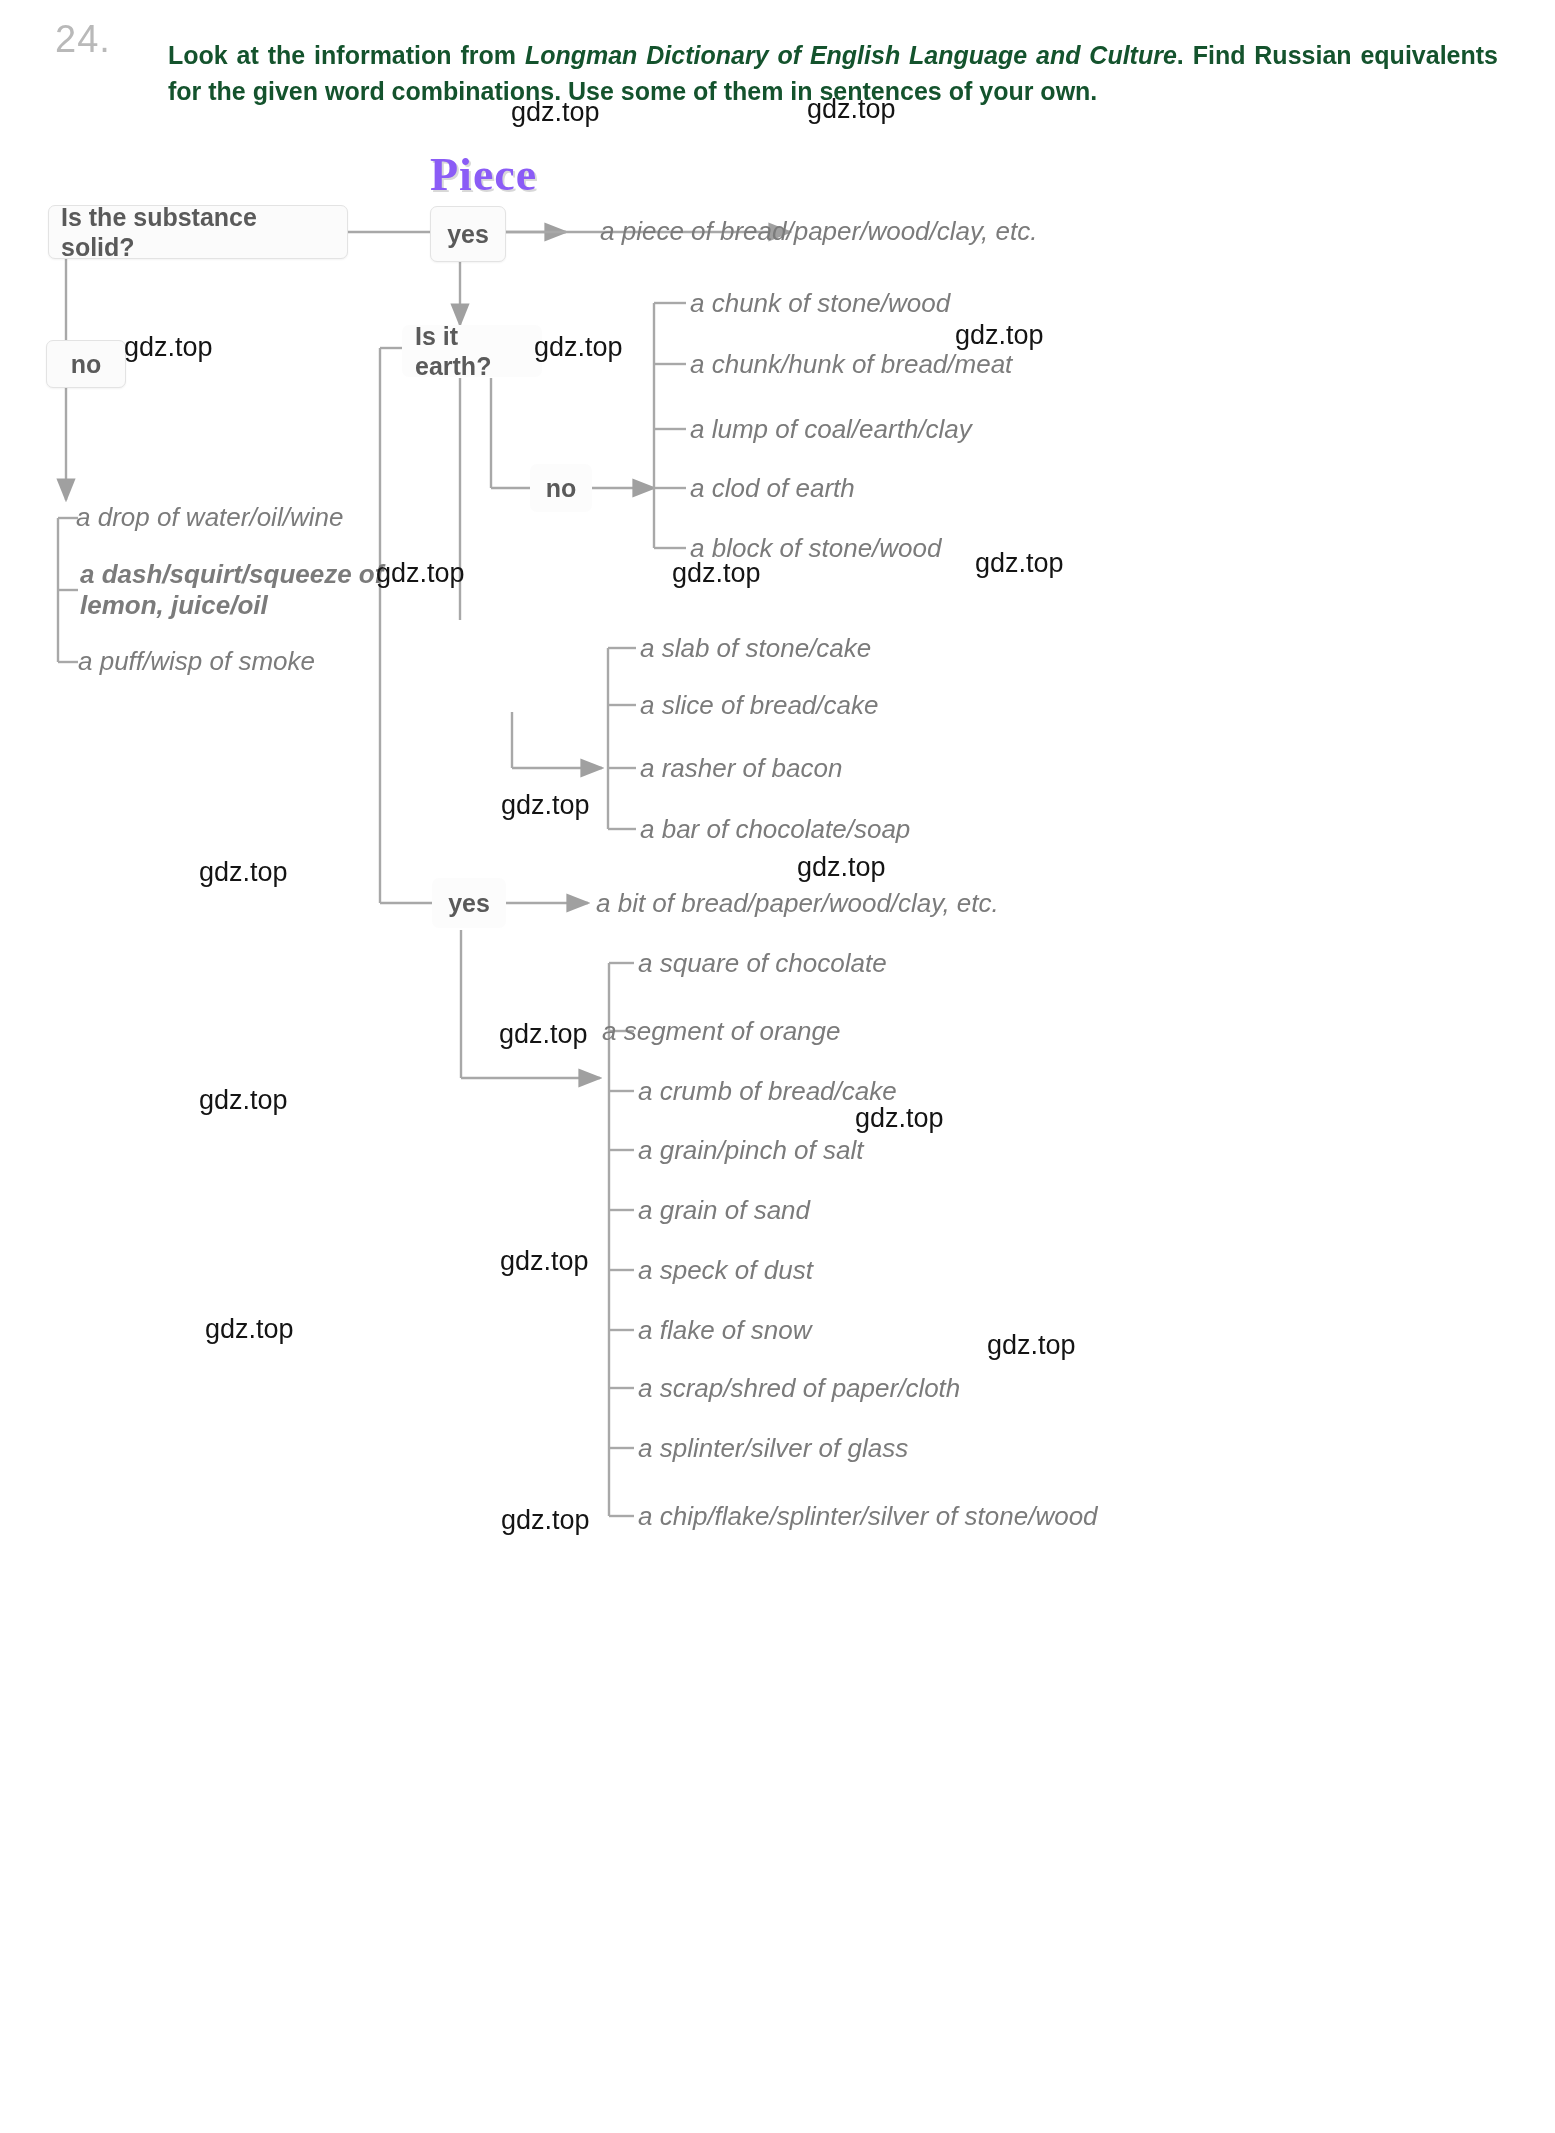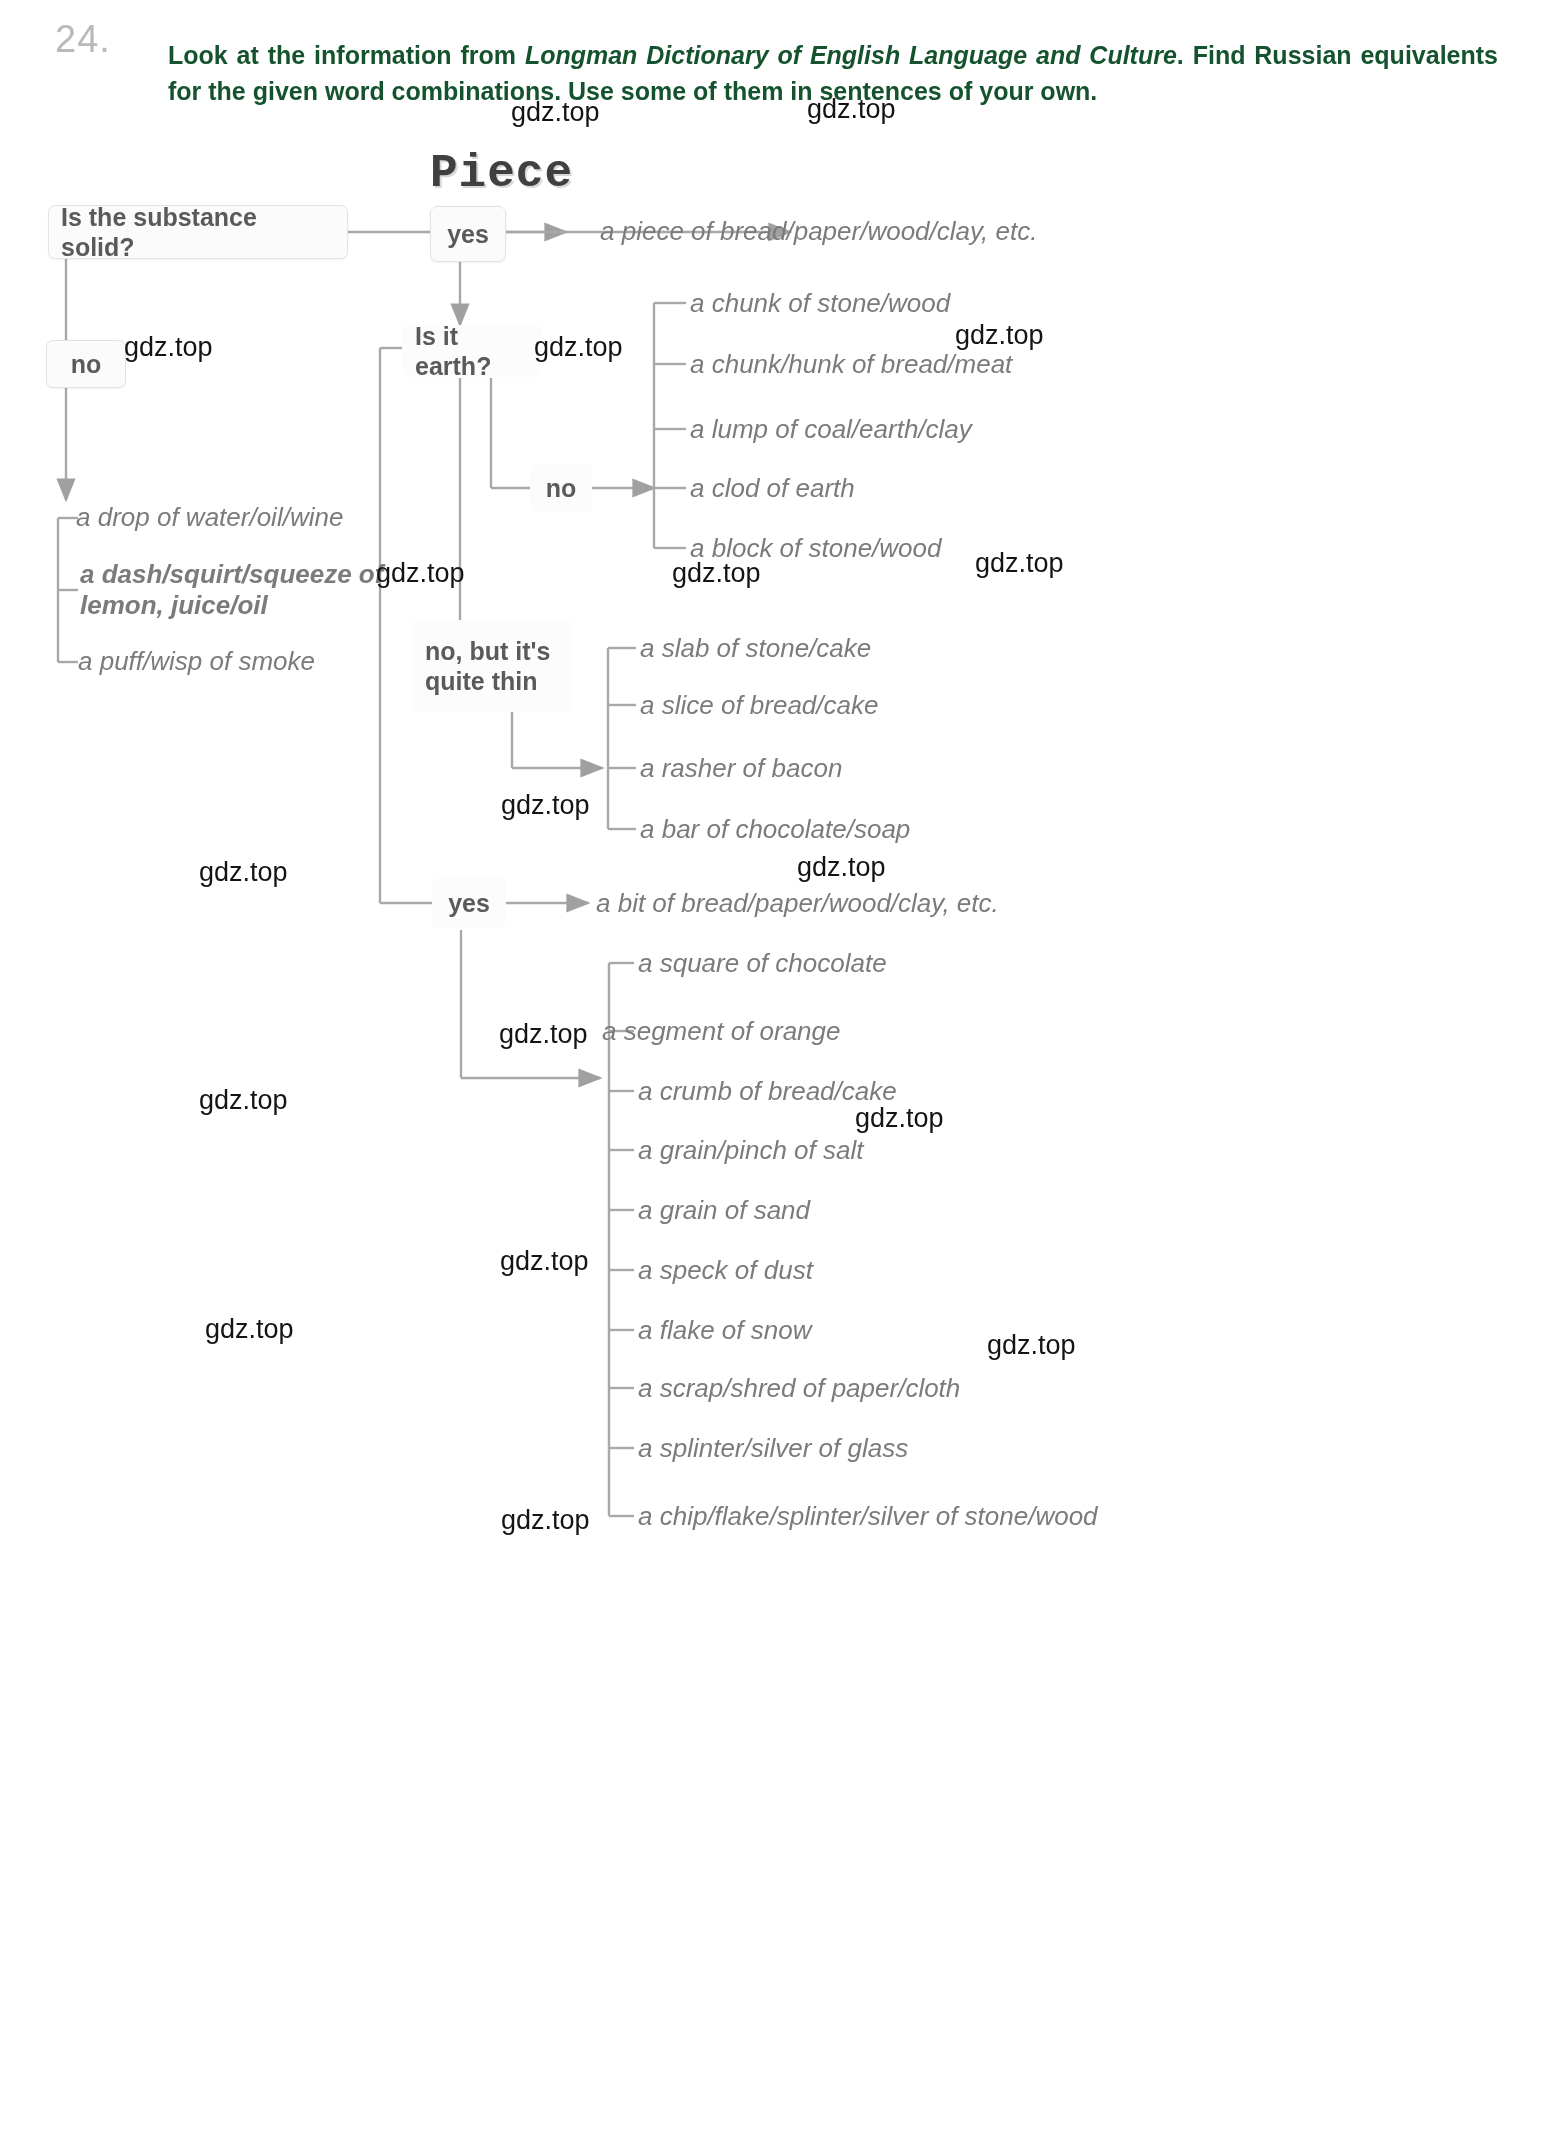--- a/index.html
+++ b/index.html
@@ -12,22 +12,22 @@
                font-family:"Liberation Sans", sans-serif;font-weight:400;letter-spacing:1px;}
   #task-text{position:absolute;left:168px;top:18px;width:1330px;
              font-family:"Liberation Sans", sans-serif;font-size:25px;line-height:1.42;
              color:#14532d;font-weight:700;text-align:justify;margin-top:20px;}
   #task-text i{font-style:italic;}
 
   
   #diagram{position:absolute;left:0;top:0;width:1555px;height:2133px;}
   #svg-layer{position:absolute;left:0;top:0;width:1555px;height:2133px;}
 
-  .dg-title{position:absolute;font-family:Liberation Mono, monospace;font-weight:700;
-            font-size:46px;color:#404040;letter-spacing:1px;
+  .dg-title{position:absolute;font-family:Liberation Serif, serif;font-weight:700;
+            font-size:46px;color:#8b5cf6;letter-spacing:1px;
             text-shadow:2px 2px 0 #d8d8d8;}
 
   .node{position:absolute;font-family:"Liberation Sans", sans-serif;font-weight:700;
         font-size:25px;color:#5a5a5a;
         background:#fbfbfb;border:1px solid #e3e3e3;border-radius:7px;
         box-shadow:0 1px 2px rgba(0,0,0,.05);
         display:flex;align-items:center;justify-content:flex-start;
         padding:6px 12px;box-sizing:border-box;line-height:1.22;}
   .node.center{justify-content:center;}
 
@@ -133,24 +133,20 @@
   </div>
 
   <div class="node center" style="left:402px;top:325px;width:140px;height:52px;border-color:transparent;background:#fcfcfc;box-shadow:none;">
     <span>Is it earth?</span>
   </div>
 
   <div class="node center" style="left:530px;top:464px;width:62px;height:48px;border-color:transparent;background:#fcfcfc;box-shadow:none;">
     <span>no</span>
   </div>
 
-  <div class="node" style="left:412px;top:620px;width:160px;height:92px;flex-direction:column;align-items:flex-start;justify-content:center;border-color:transparent;background:#fcfcfc;box-shadow:none;">
-    <span>no, but it's</span>
-    <span>quite thin</span>
-  </div>
 
   <div class="node center" style="left:432px;top:878px;width:74px;height:50px;border-color:transparent;background:#fcfcfc;box-shadow:none;">
     <span>yes</span>
   </div>
 
   <div class="leaf" style="left:600px;top:216px;">a piece of bread/paper/wood/clay, etc.</div>
 
   <div class="leaf" style="left:76px;top:502px;">a drop of water/oil/wine</div>
   <div class="leaf wrap" style="left:80px;top:559px;font-weight:bold;">a dash/squirt/squeeze of lemon, juice/oil</div>
   <div class="leaf" style="left:78px;top:646px;">a puff/wisp of smoke</div>

